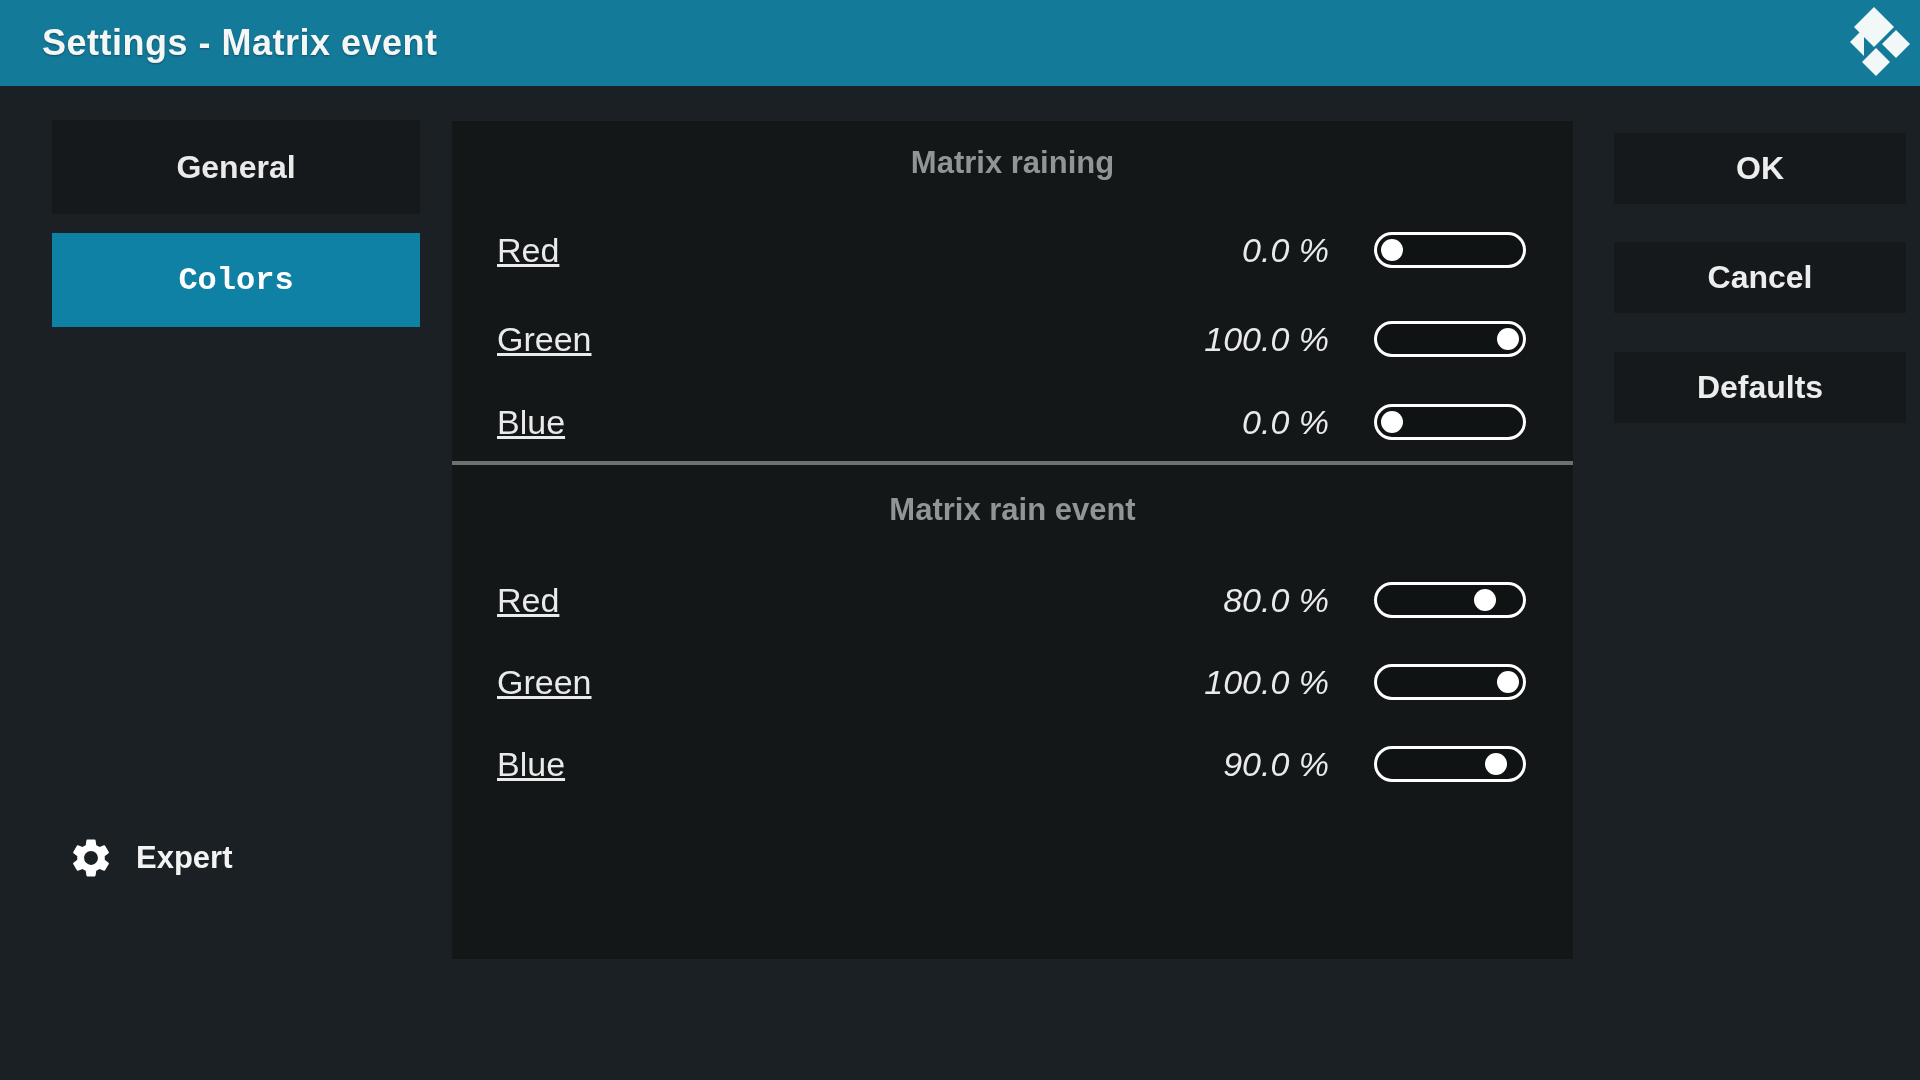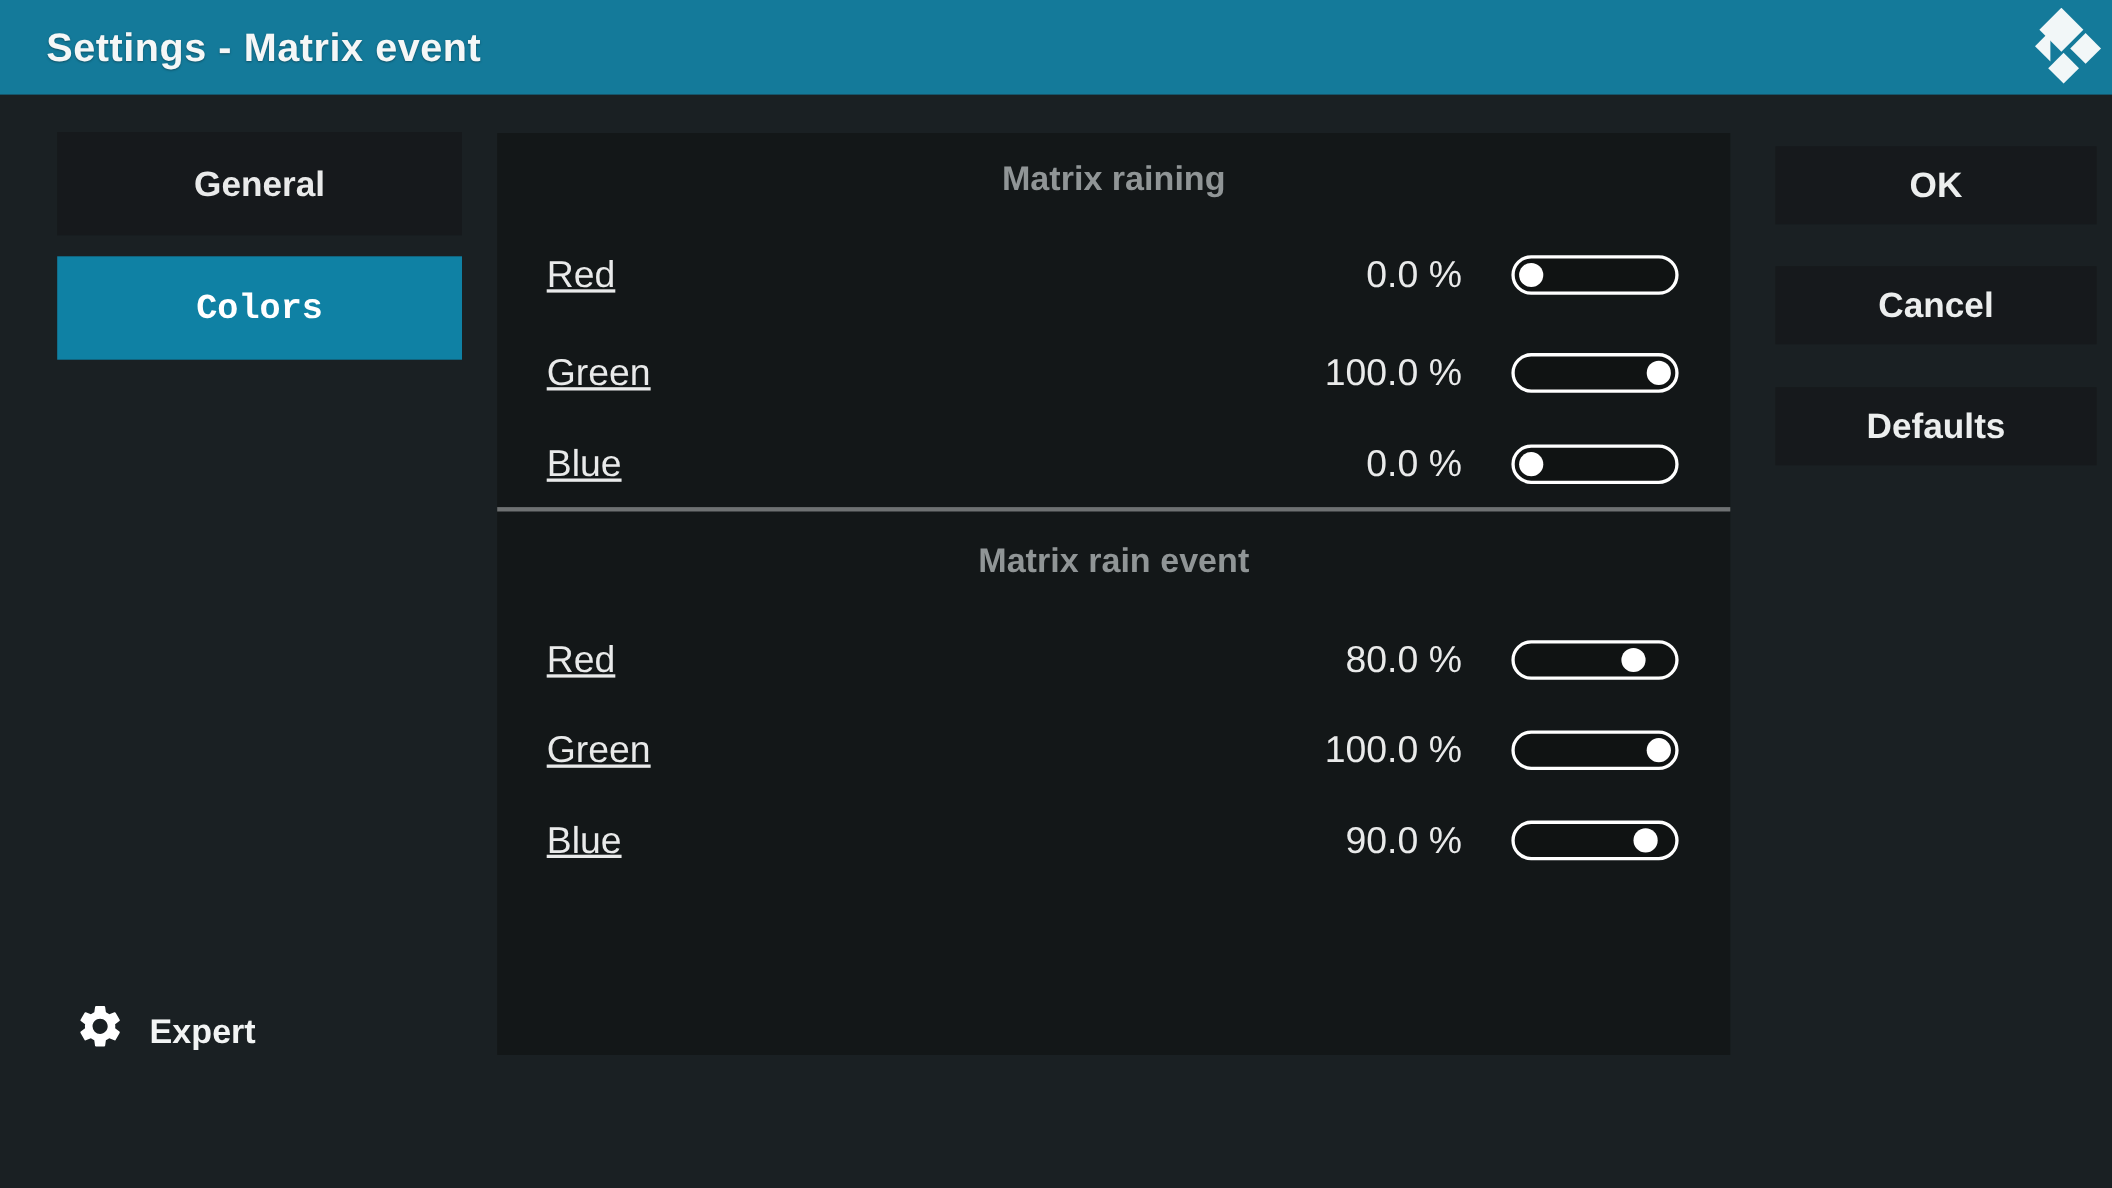--- a/index.html
+++ b/index.html
@@ -61,21 +61,21 @@
   #row-s0-1 { top: 194px; }
   #row-s0-2 { top: 277px; }
   #row-s1-0 { top: 455px; }
   #row-s1-1 { top: 537px; }
   #row-s1-2 { top: 619px; }
   .setting-label {
     flex: 1; font-size: 34px; color: #e9eaea; text-decoration: underline;
   }
   .setting-value {
     font-size: 34px; color: #e9eaea; margin-right: 45px;
-    min-width: 160px; text-align: right;
+    min-width: 160px; text-align: right; font-style: italic;
   }
   .slider {
     position: relative; width: 152px; height: 36px;
     border: 3px solid #ffffff; border-radius: 18px;
     background: var(--slider-track, #101313);
   }
   .knob {
     position: absolute; top: 4px; left: 4px;
     width: 22px; height: 22px; border-radius: 50%;
     background: #ffffff;
@@ -88,22 +88,22 @@
     color: #eceeee; font-size: 32px; font-weight: bold;
     display: flex; align-items: center; justify-content: center;
     cursor: pointer;
   }
   #btn-ok       { top: 133px; }
   #btn-cancel   { top: 242px; }
   #btn-defaults { top: 352px; }
 
   
   .level-toggle {
-    position: absolute; left: 68px; top: 904px; height: 52px;
-    display: flex; align-items: flex-end; gap: 22px; cursor: pointer;
+    position: absolute; left: 68px; top: 832px; height: 52px;
+    display: flex; align-items: center; gap: 22px; cursor: pointer;
   }
   .gear-icon { width: 46px; height: 46px; fill: #ffffff; }
   .level-label { font-size: 31px; font-weight: bold; color: #f2f4f4; }
 </style>
 </head>
 <body>
 
 <div class="titlebar">
   <div class="title">Settings - Matrix event</div>
   <svg class="kodi-logo" viewBox="0 0 60 70">

